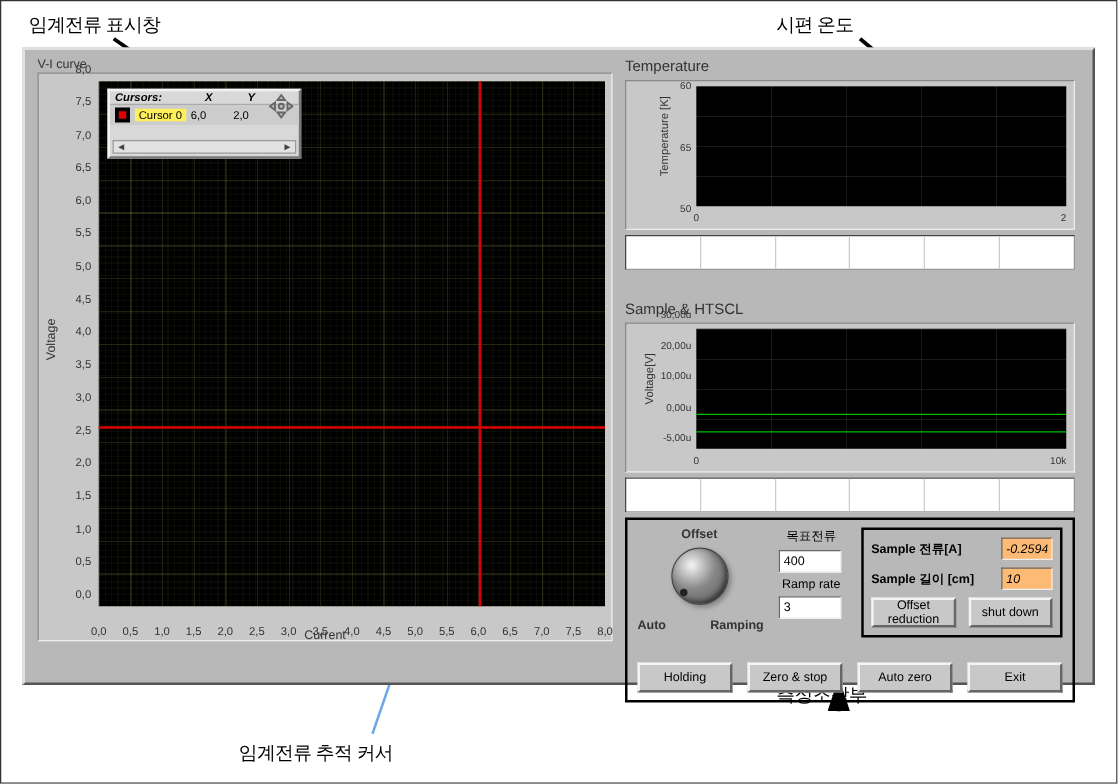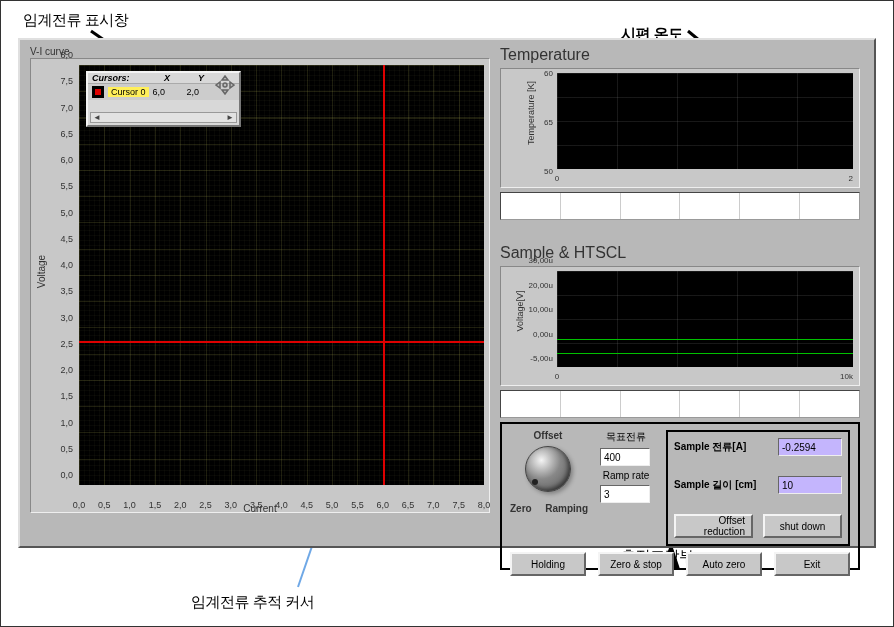--- a/index.html
+++ b/index.html
@@ -54,21 +54,21 @@
 .cursor-row { display:flex; align-items:center; padding:2px 4px; gap:4px; background:#ccc; }
 .cursor-swatch { width:12px; height:12px; background:#000; display:flex; align-items:center; justify-content:center; }
 .cursor-swatch:after { content:''; width:6px; height:6px; background:#d00; }
 .cursor-name { background:#ffef5a; padding:0 3px; }
 .cursor-val { width:30px; text-align:left; }
 .cursor-cross { position:absolute; top:2px; right:4px; width:20px; height:20px; }
 .cursor-cross svg { width:100%; height:100%; }
 .cursor-scroll { position:absolute; left:2px; right:2px; bottom:2px; height:11px; background:#e2e2e2; border:1px solid #999; display:flex; justify-content:space-between; }
 .cursor-scroll .sbtn { width:12px; display:flex; align-items:center; justify-content:center; color:#444; font-size:8px; }
 
-.small-frame-label { font-size:16px; color:#333; }
+.small-frame-label { font-size:12px; color:#333; }
 .mini-plot {
   position:relative; background:#c8c8c8; height:120px;
   border-top:1px solid #888; border-left:1px solid #888;
   border-right:1px solid #eee; border-bottom:1px solid #eee;
 }
 .mini-grid {
   position:absolute; left:56px; top:4px; right:6px; bottom:18px; background:#000;
   background-image:
     repeating-linear-gradient(to right, rgba(200,200,200,.12) 0 1px, transparent 1px 60px),
     repeating-linear-gradient(to bottom, rgba(200,200,200,.12) 0 1px, transparent 1px 24px);
@@ -105,36 +105,36 @@
 .param-row { display:flex; align-items:flex-end; gap:4px; }
 .param-row label { width:52px; text-align:center; }
 .param-input {
   width:50px; height:18px; background:#fff;
   border-top:1px solid #666; border-left:1px solid #666;
   border-right:1px solid #eee; border-bottom:1px solid #eee;
   padding:0 3px; font-size:10px;
 }
 
 .sample-col {
-  border:2px solid #000; padding:6px 6px; display:flex; flex-direction:column; gap:20px; font-size:10px;
+  border:2px solid #000; padding:6px 6px; display:flex; flex-direction:column; gap:6px; font-size:10px;
 }
 .sample-row { display:flex; align-items:center; gap:6px; }
 .sample-row label { width:98px; font-weight:bold; }
 .sample-input {
-  width:64px; height:18px; background:#c4b5fd;
+  width:41px; height:18px; background:#fdba74;
   border-top:1px solid #666; border-left:1px solid #666;
   border-right:1px solid #eee; border-bottom:1px solid #eee;
-  padding:0 3px; font-size:10px;
+  padding:0 3px; font-size:10px;font-style:italic;
 }
 .button-row { display:flex; gap:10px; }
 .lv-btn {
   height:24px; background:#c8c8c8;
   border-top:2px solid #f4f4f4; border-left:2px solid #f4f4f4;
   border-right:2px solid #666; border-bottom:2px solid #666;
-  font-size:10px; text-align:right; padding:0 6px; cursor:default; display:flex; align-items:center; justify-content:center;
+  font-size:10px; text-align:center; padding:0 6px; cursor:default; display:flex; align-items:center; justify-content:center;
 }
 .small-btn { flex:1; }
 .bottom-btns { display:flex; gap:12px; }
 .bottom-btns .lv-btn { flex:1; }
 
 
 .anno { position:absolute; font-size:15px; font-weight:500; letter-spacing:-0.5px; }
 </style>
 </head>
 <body>
@@ -144,21 +144,21 @@
   <div class="anno" style="left:22px; top:10px;">임계전류 표시창</div>
   <svg class="pointer-arrow" style="position:absolute;left:70px;top:28px;width:100px;height:60px;">
       <defs>
         <marker id="ah1" markerWidth="10" markerHeight="10" refX="8" refY="3" orient="auto">
           <path d="M0,0 L9,3 L0,6 Z" fill="#000"></path>
         </marker>
       </defs>
       <line x1="20" y1="2" x2="92" y2="52" stroke="#000" stroke-width="3" marker-end="url(#ah1)"></line>
     </svg>
 
-  <div class="anno" style="left:620px; top:24px;font-weight:bold;">시편 온도</div>
+  <div class="anno" style="left:620px; top:10px;">시편 온도</div>
   <svg class="pointer-arrow" style="position:absolute;left:685px;top:28px;width:60px;height:45px;">
       <defs>
         <marker id="ah2" markerWidth="10" markerHeight="10" refX="8" refY="3" orient="auto">
           <path d="M0,0 L9,3 L0,6 Z" fill="#000"></path>
         </marker>
       </defs>
       <line x1="2" y1="2" x2="48" y2="40" stroke="#000" stroke-width="3" marker-end="url(#ah2)"></line>
     </svg>
 
   <div class="anno" style="left:720px; top:213px;">시편 홀더 전압</div>
@@ -321,21 +321,21 @@
             <div class="cell"></div>
             <div class="cell"></div>
             <div class="cell"></div>
         </div>
 
         <div class="control-area">
           <div class="control-top">
             <div class="dial-wrap">
               <span class="dial-label-h">Offset</span>
               <div class="dial"></div>
-              <span class="dial-label-z">Zero</span>
+              <span class="dial-label-z">Auto</span>
               <span class="dial-label-r">Ramping</span>
             </div>
 
             <div class="param-col">
               <div class="param-row">
                 <label>목표전류</label>
               </div>
               <div class="param-row">
                 <input class="param-input" value="400" style="">
               </div>

